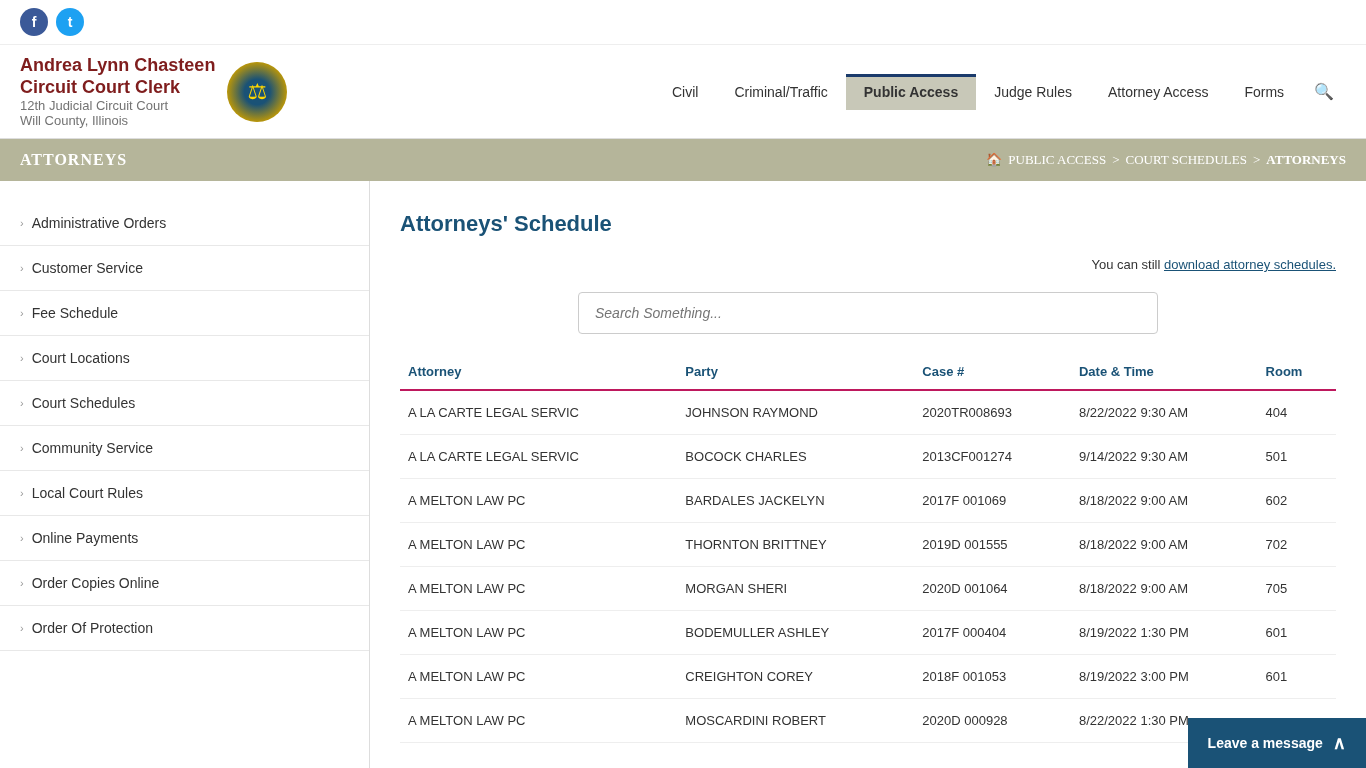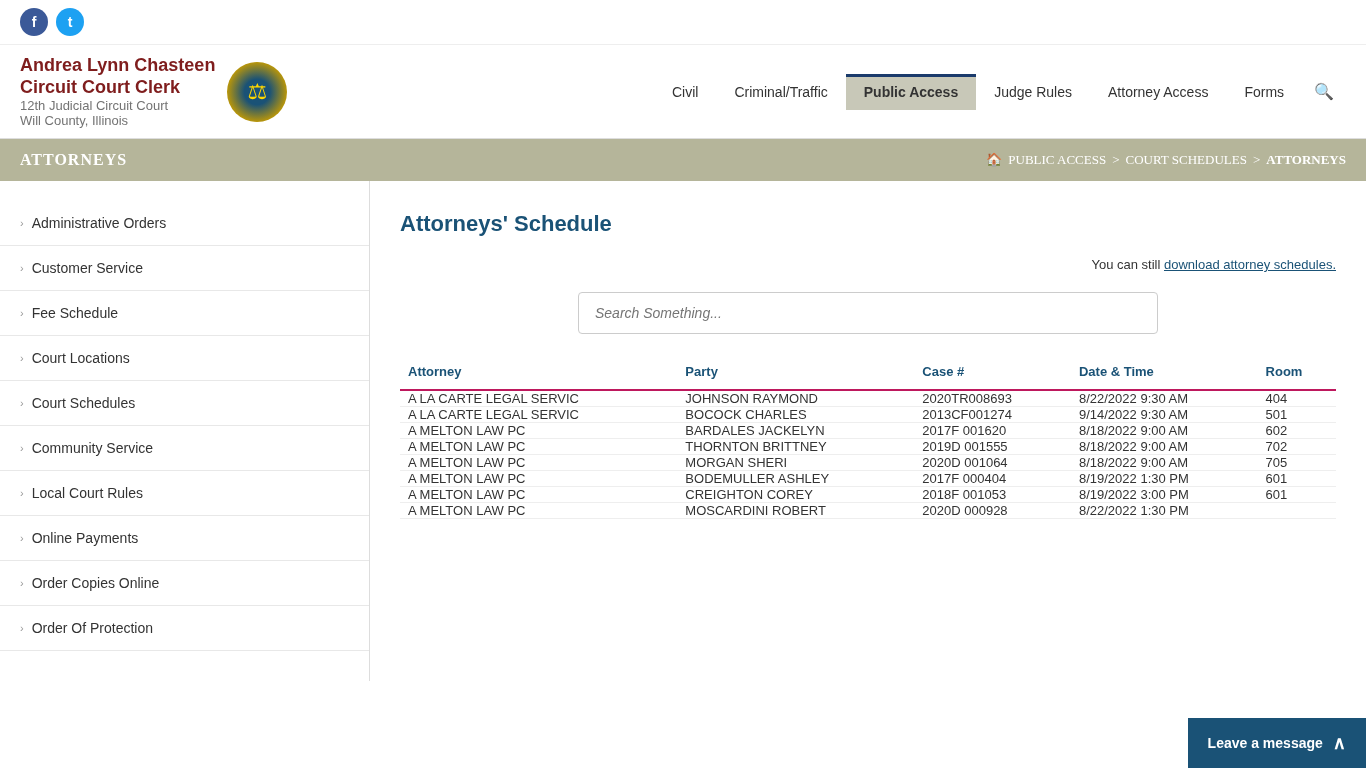--- a/index.html
+++ b/index.html
@@ -180,21 +180,21 @@
     .schedule-table thead tr {
       border-bottom: 2px solid #be185d;
     }
     .schedule-table th {
       color: #1a5276;
       font-weight: bold;
       padding: 10px 8px;
       text-align: left;
     }
     .schedule-table td {
-      padding: 0 8px;
+      padding: 14px 8px;
       border-bottom: 1px solid #eee;
       color: #333;
     }
 
     
     .leave-message-btn {
       position: fixed;
       bottom: 0;
       right: 0;
       background: #1a5276;
@@ -359,21 +359,21 @@
           <tr>
             <td>A LA CARTE LEGAL SERVIC</td>
             <td>BOCOCK CHARLES</td>
             <td>2013CF001274</td>
             <td>9/14/2022 9:30 AM</td>
             <td>501</td>
           </tr>
           <tr>
             <td>A MELTON LAW PC</td>
             <td>BARDALES JACKELYN</td>
-            <td>2017F 001620</td>
+            <td>2017F 001069</td>
             <td>8/18/2022 9:00 AM</td>
             <td>602</td>
           </tr>
           <tr>
             <td>A MELTON LAW PC</td>
             <td>THORNTON BRITTNEY</td>
             <td>2019D 001555</td>
             <td>8/18/2022 9:00 AM</td>
             <td>702</td>
           </tr>

